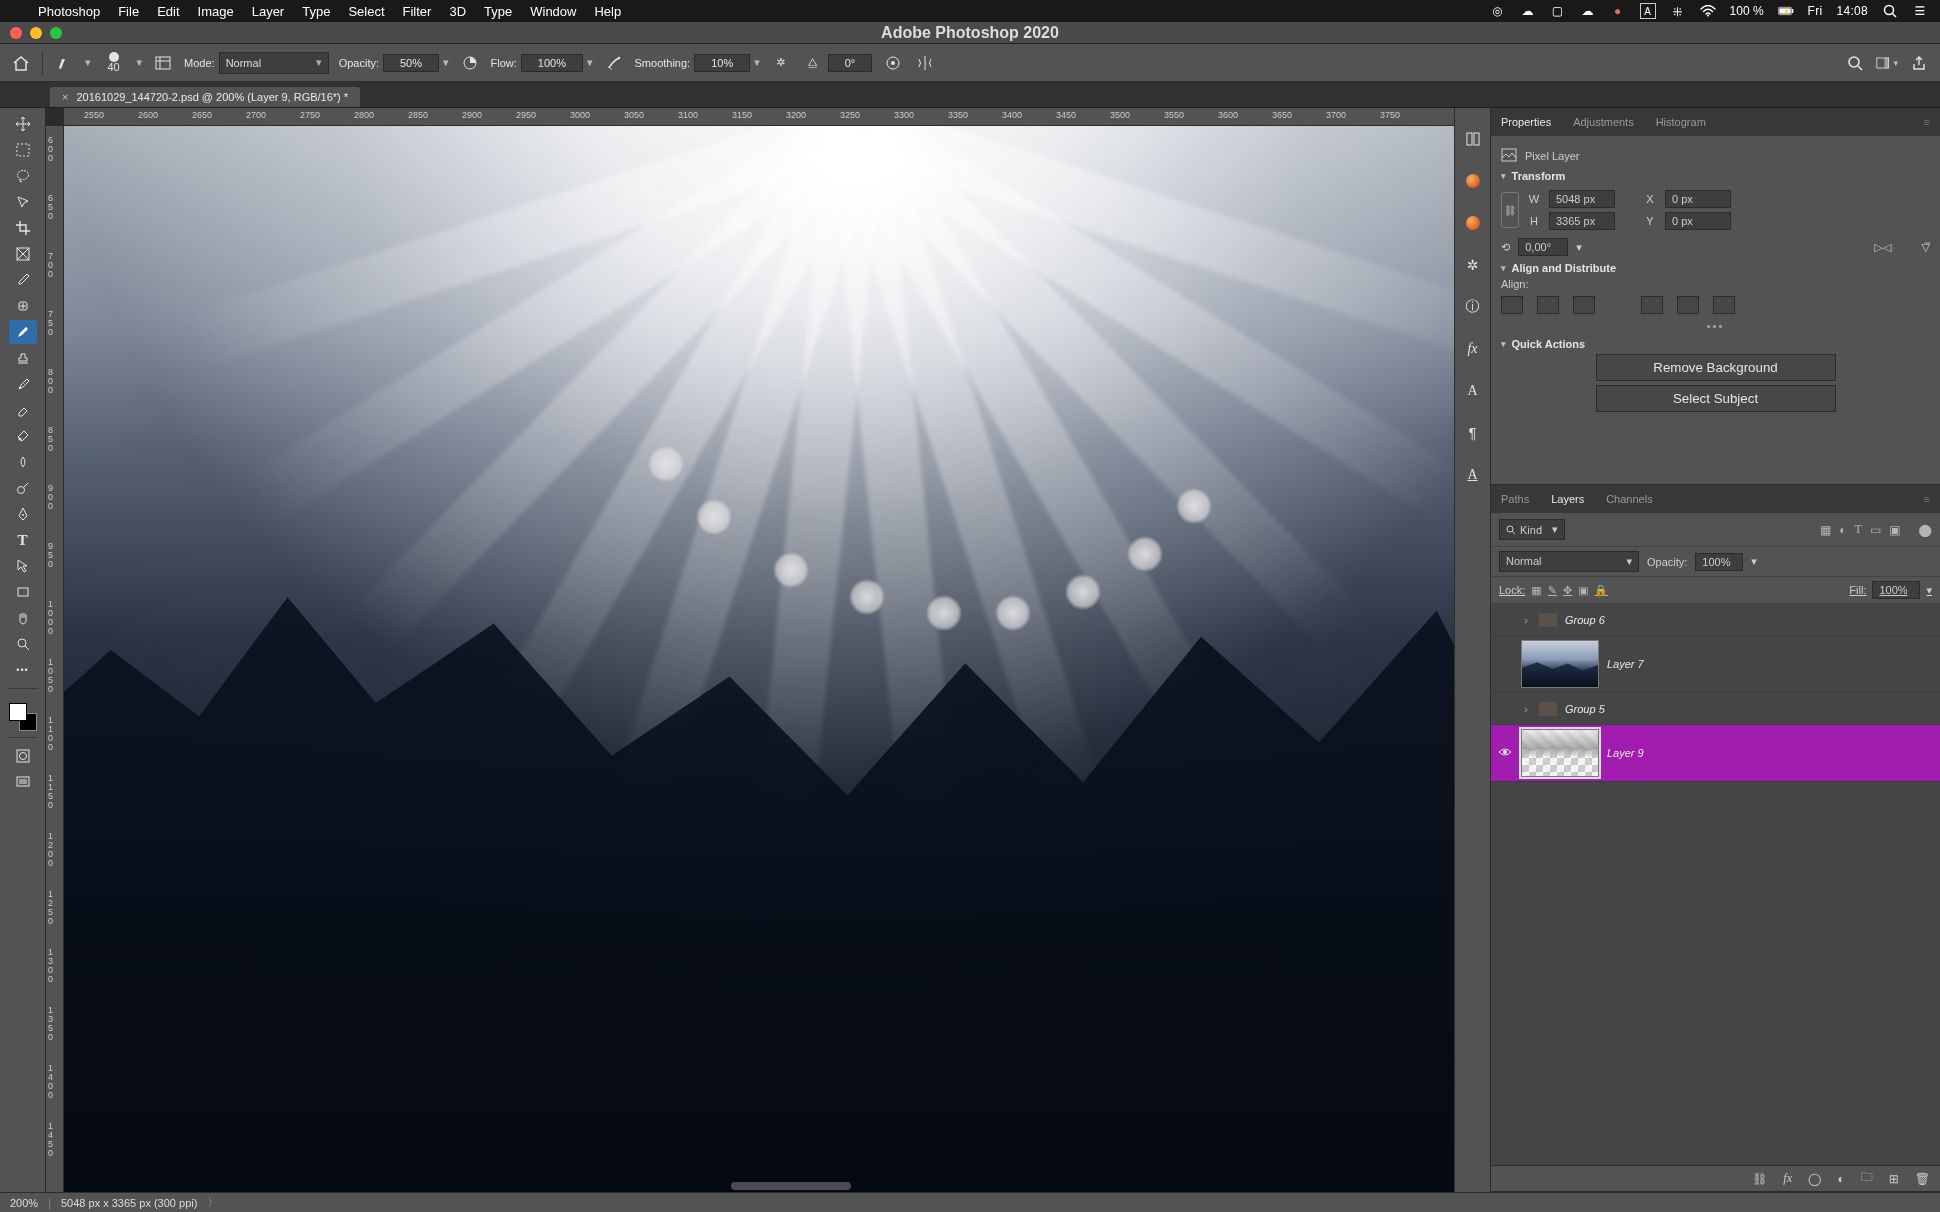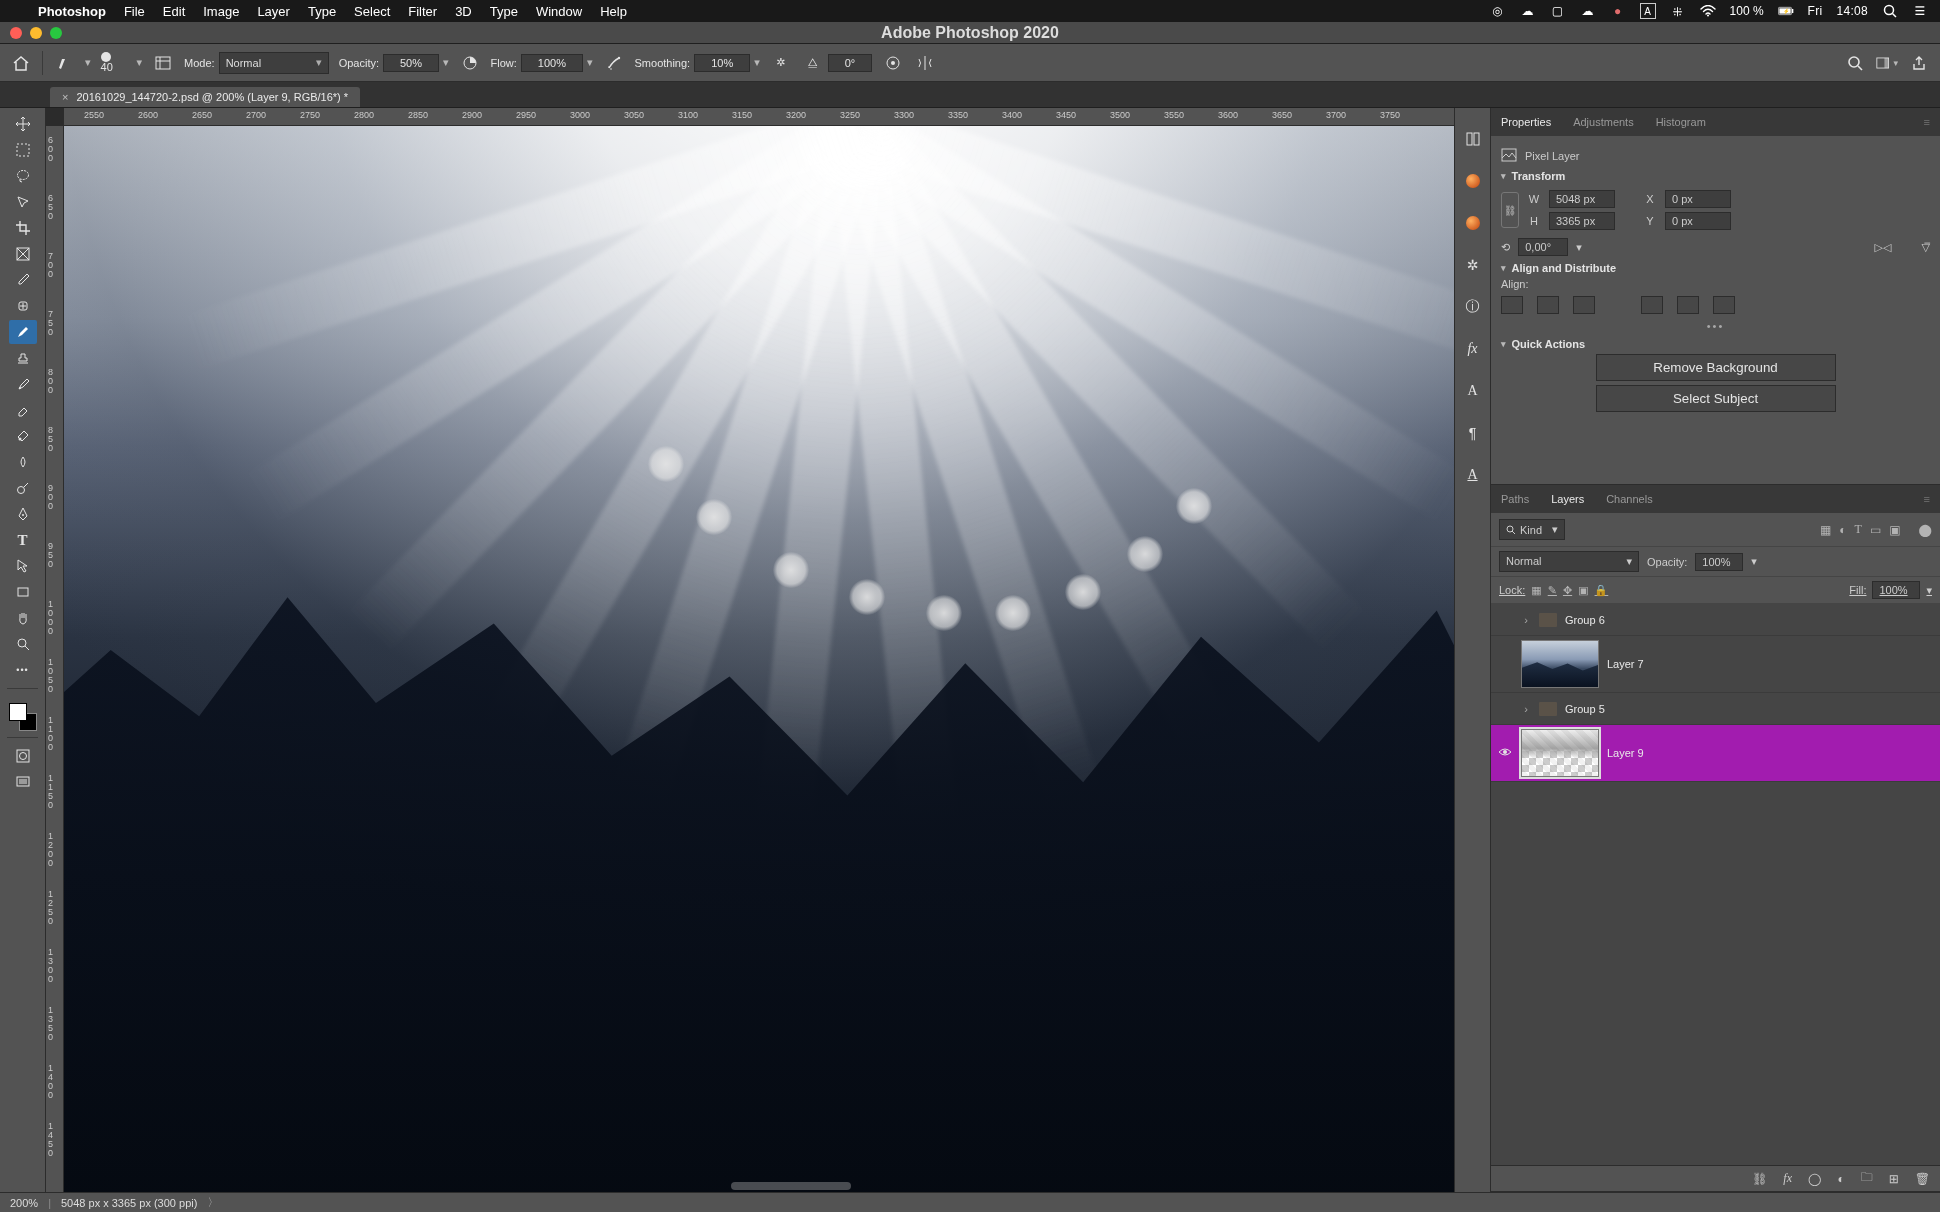--- a/index.html
+++ b/index.html
@@ -2,36 +2,36 @@
 <html><head>
 <meta charset="utf-8">
 <style>
 * { margin: 0; padding: 0; box-sizing: border-box; font-family: -apple-system, "Helvetica Neue", Arial, sans-serif; }
 body { background: #323232; color: #ccc; font-size: 11px; width: 1940px; height: 1212px; overflow: hidden; }
 
 
 .menubar { height: 22px; background: rgba(24,24,24,0.98); display: flex; align-items: center; padding: 0 12px; color: #fff; font-size: 13px; }
 .menubar .left { display: flex; gap: 18px; align-items: center; }
 .menubar .left .apple { font-size: 15px; }
-.menubar .left .appname { font-weight: 700; padding-left: 8px; }
+.menubar .left .appname { font-weight: 400; padding-left: 8px; }
 .menubar .right { margin-left: auto; display: flex; gap: 14px; align-items: center; font-size: 12px; }
 .menubar .right .ico { width: 16px; height: 16px; display: inline-flex; align-items: center; justify-content: center; }
 .menubar .right .clock { letter-spacing: 0.3px; }
 
 
 .titlebar { height: 22px; background: #4a4a4a; display: flex; align-items: center; position: relative; border-bottom: 1px solid #1f1f1f; }
 .traffic { position: absolute; left: 10px; display: flex; gap: 8px; }
 .traffic span { width: 12px; height: 12px; border-radius: 50%; display: inline-block; }
 .traffic .r { background: #ff5f57; } .traffic .y { background: #febc2e; } .traffic .g { background: #28c840; }
 .titlebar .title { margin: 0 auto; color: #ddd; font-size: 16px; font-weight: bold; }
 
 
 .optionsbar { height: 38px; background: #535353; display: flex; align-items: center; padding: 0 10px; gap: 10px; border-bottom: 1px solid #2c2c2c; color: #e4e4e4; font-size: 11px; }
 .optionsbar .ico { width: 22px; height: 22px; display: inline-flex; align-items: center; justify-content: center; border-radius: 2px; }
-.optionsbar .brushdot { width:26px; display:flex; flex-direction:column; line-height:1; }
+.optionsbar .brushdot { width:26px; display:flex; flex-direction:column; align-items:center; line-height:1; }
 .optionsbar .brushdot .dot { width:10px; height:10px; background:#e4e4e4; border-radius:50%; }
 .optionsbar select, .optionsbar .selectish { background:#3e3e3e; color:#ddd; border:1px solid #2c2c2c; height:22px; padding:0 6px; font-size:11px; }
 .optionsbar .selectish { display:inline-flex; align-items:center; min-width:110px; justify-content:space-between; }
 .optionsbar .selectish::after { content:"▾"; margin-left:8px; opacity:.7; }
 .optionsbar .field { display:flex; align-items:center; gap:4px; }
 .optionsbar .valbox { background:#3e3e3e; border:1px solid #2c2c2c; padding:2px 16px; min-width:40px; display:inline-block; }
 .optionsbar .chev { opacity:.7; }
 .optionsbar .spacer { flex:1; }
 
 
@@ -110,21 +110,21 @@
 .layerspanel .opv { background:#3e3e3e; border:1px solid #2c2c2c; padding:2px 6px; min-width:48px; display:inline-block; }
 .layerspanel .layerlist { flex:1; overflow:auto; background:#454545; }
 .layerrow { display:flex; align-items:center; gap:8px; padding:4px 6px; border-bottom:1px solid #3b3b3b; min-height:32px; }
 .layerrow .eye { width:16px; text-align:center; color:#e4e4e4; font-size:12px; }
 .layerrow .disclose { width:10px; text-align:center; opacity:.7; }
 .layerrow .thumb { width:44px; height:30px; background:#222; border:1px solid #777; background-size:cover; }
 .layerrow .thumb.group { width:18px; height:14px; background:#5a5248; border:none; border-radius:1px; }
 .layerrow.tall { min-height:56px; }
 .layerrow.tall .thumb { width:78px; height:48px; }
 .layerrow.selected { background:#a21caf; }
-.layerrow .lname { color:#e8e8e8; }
+.layerrow .lname { color:#e8e8e8;font-style:italic; }
 .layerrow.selected .thumb { outline:2px solid #ddd; }
 .layerbuttons { height:26px; background:#535353; border-top:1px solid #2c2c2c; display:flex; align-items:center; justify-content:flex-end; gap:16px; padding:0 10px; font-size:12px; color:#ccc; }
 
 
 .thumb.sky { background: linear-gradient(#c6d0db 0%, #8a9bb5 40%, #3a4a62 60%, #1a2434 100%); position:relative; }
 .thumb.sky::after { content:""; position:absolute; inset:40% 0 0 0; background: linear-gradient(#233248, #0a1220); clip-path: polygon(0 30%,20% 10%,40% 35%,60% 15%,80% 40%,100% 20%,100% 100%,0 100%); }
 .thumb.rays { background:
   repeating-linear-gradient(45deg, rgba(0,0,0,.05) 0 5px, rgba(0,0,0,0) 5px 10px),
   linear-gradient(#eee, #aaa 40%, transparent 60%),
   repeating-conic-gradient(#ccc 0 25%, #fff 0 50%);

